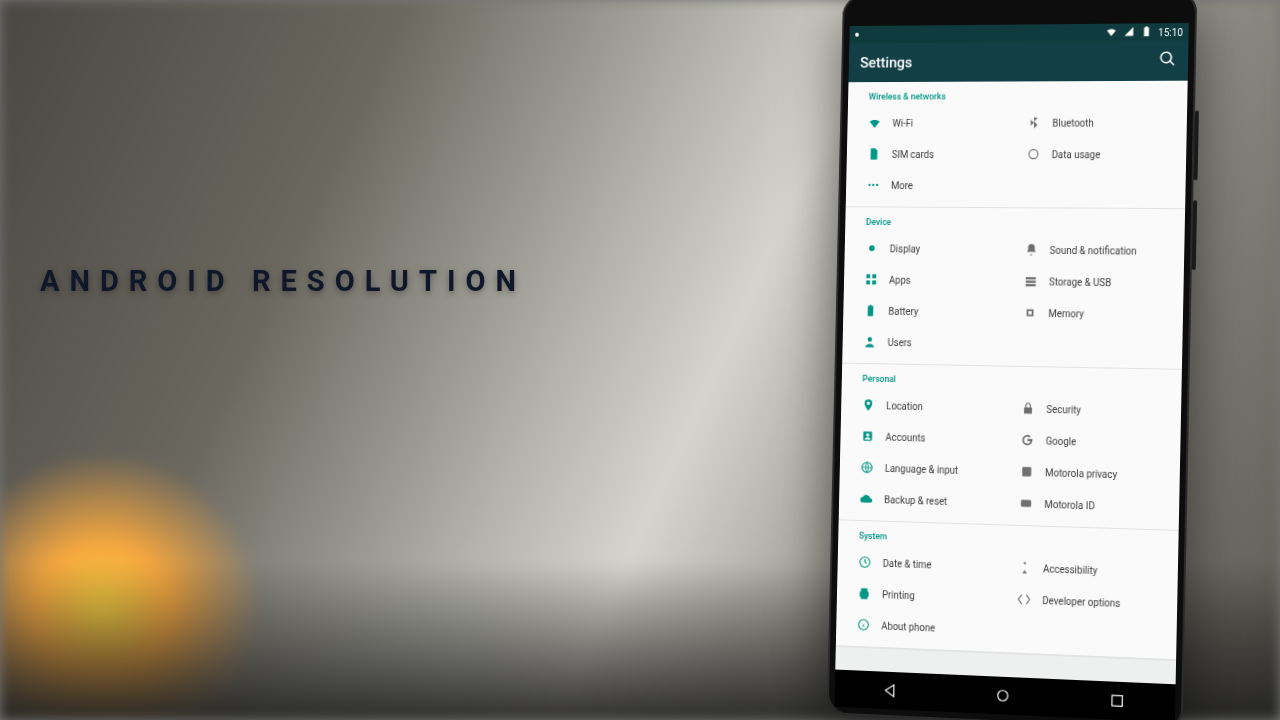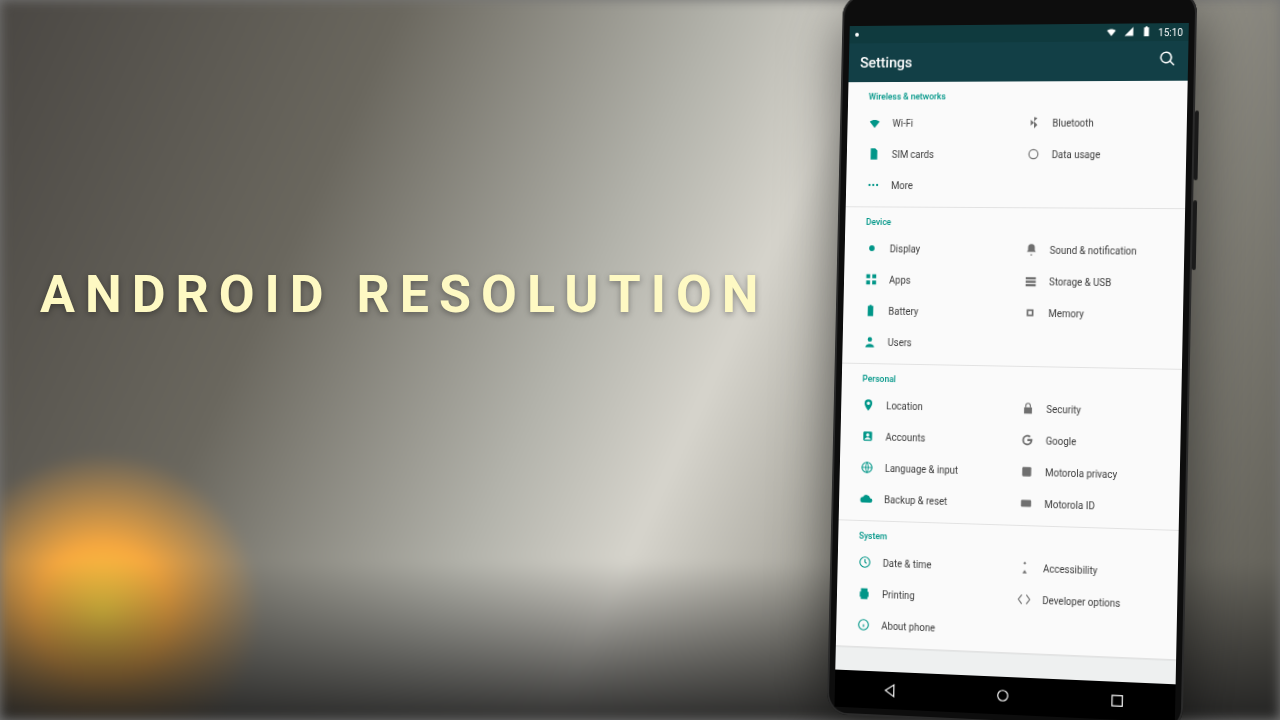--- a/index.html
+++ b/index.html
@@ -28,21 +28,21 @@
   }
   
   .headline {
     position: absolute;
     left: 40px;
     top: 270px;
     color: #fff;
     text-shadow: 0 2px 6px rgba(0,0,0,.35);
   }
   .headline .l1 { font-size: 80px; font-weight: 800; letter-spacing: 2px; }
-  .headline .l2 { font-size: 52px; font-weight: 700; letter-spacing: 10px; color: #fef9c3; margin-top: -6px;}
+  .headline .l2 { font-size: 29px; font-weight: 700; letter-spacing: 10px; color: #0f172a; margin-top: -6px;}
   .headline .l3 { font-size: 110px; font-weight: 800; letter-spacing: 24px; margin-top: -6px; }
   .headline .l4 { font-size: 110px; font-weight: 800; letter-spacing: 46px; margin-top: -16px; padding-left: 40px;}
   
   .phone {
     position: absolute;
     right: 90px;
     top: -10px;
     width: 370px;
     height: 740px;
     background: #0d0d0d;

